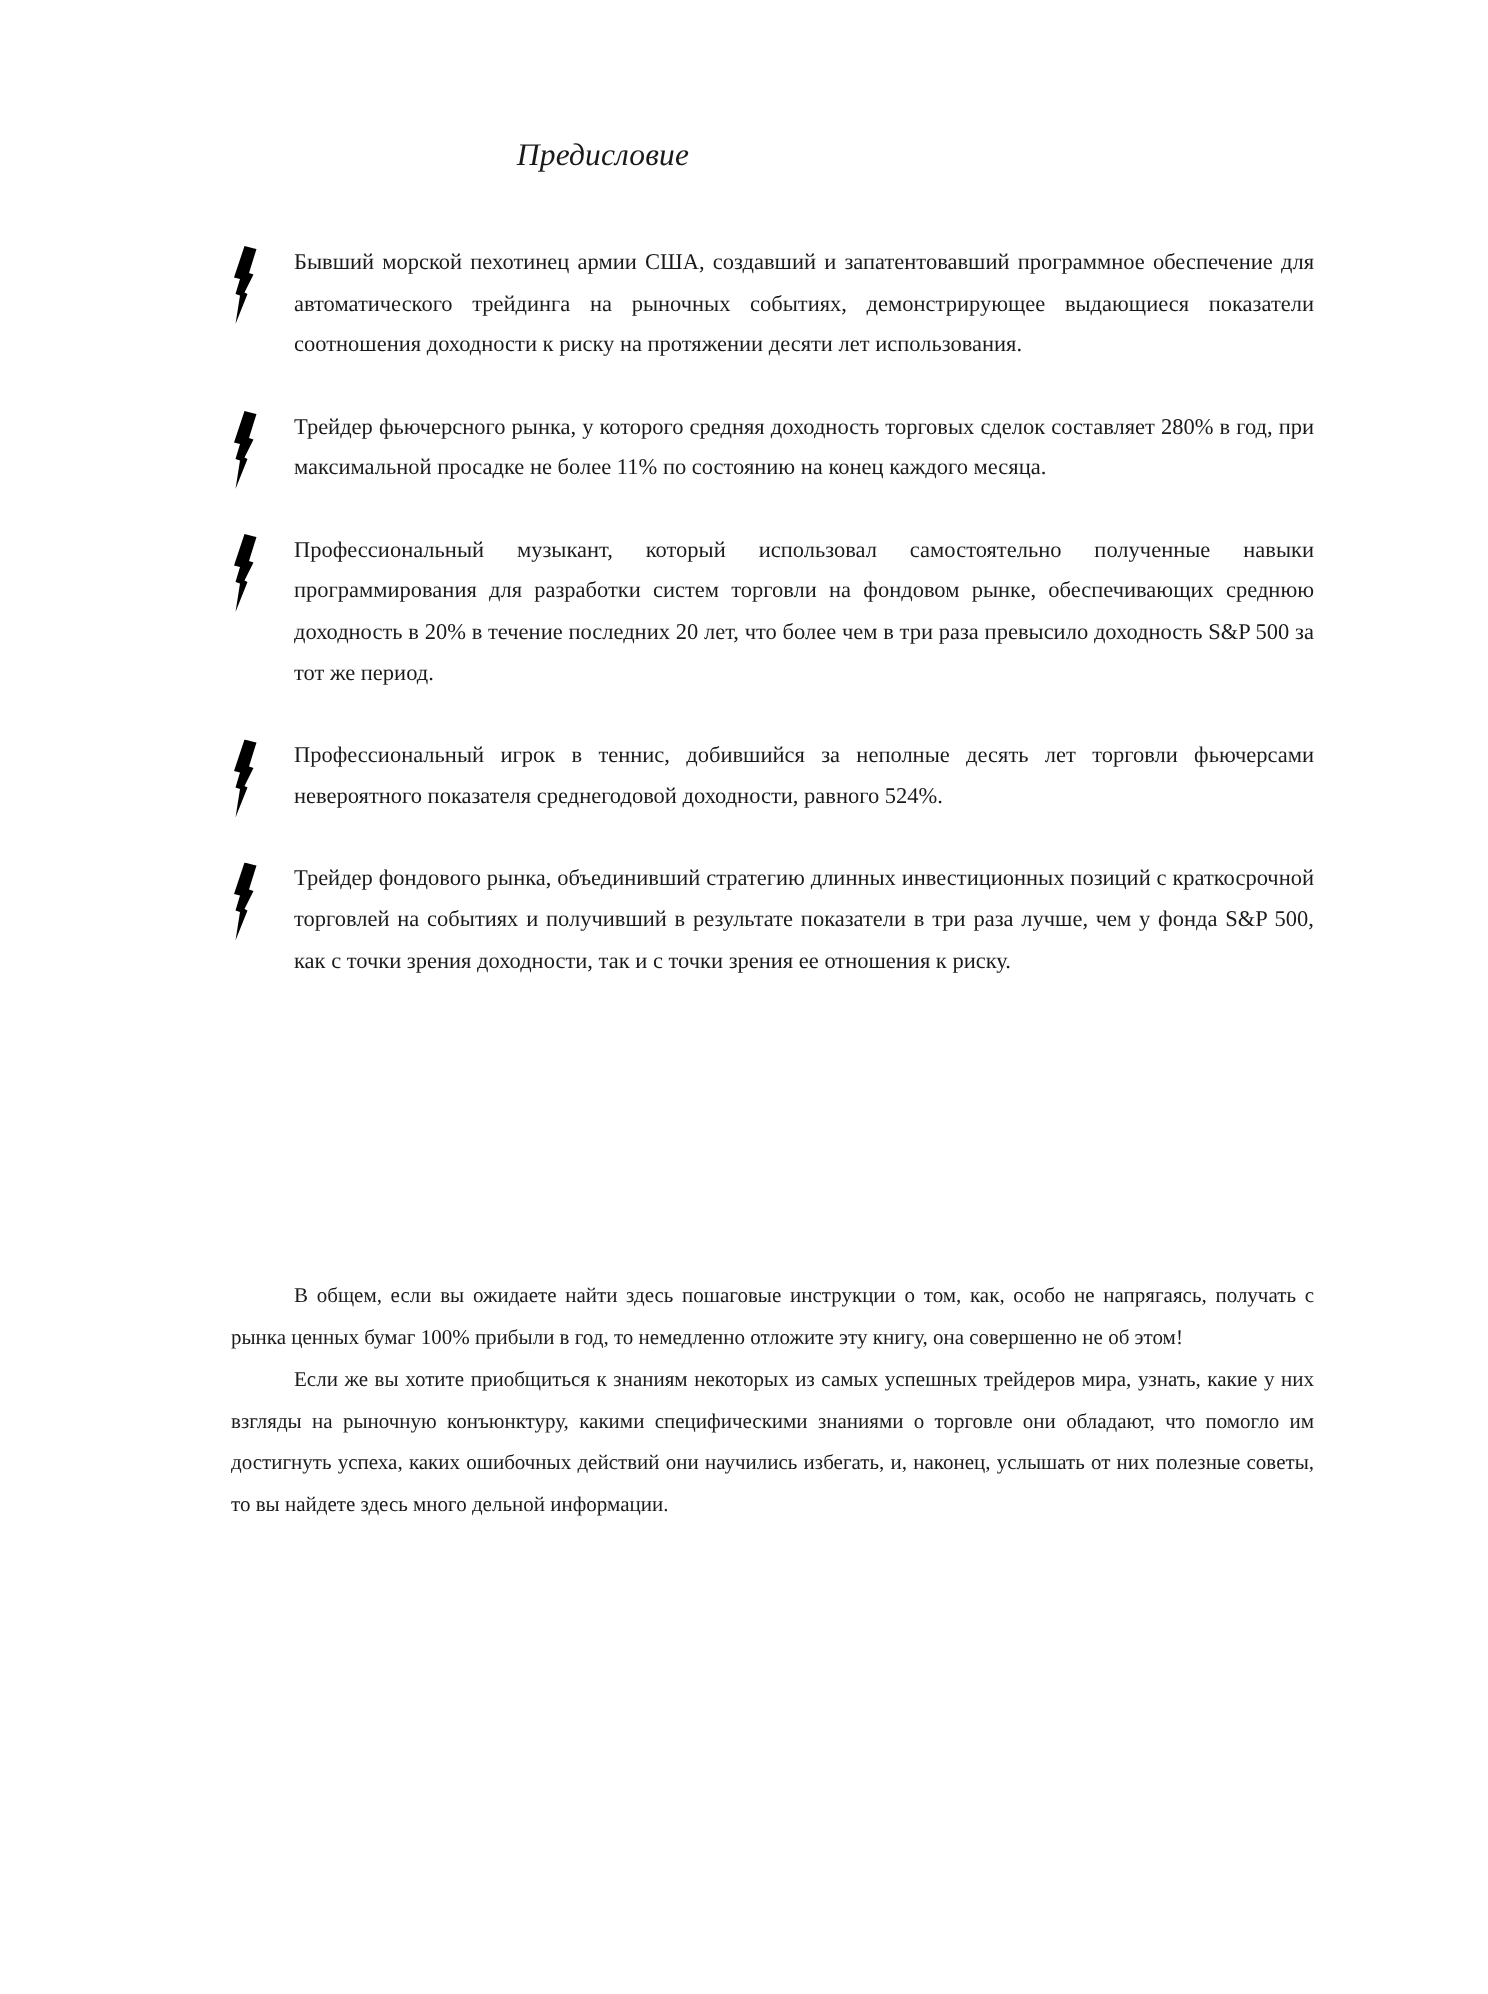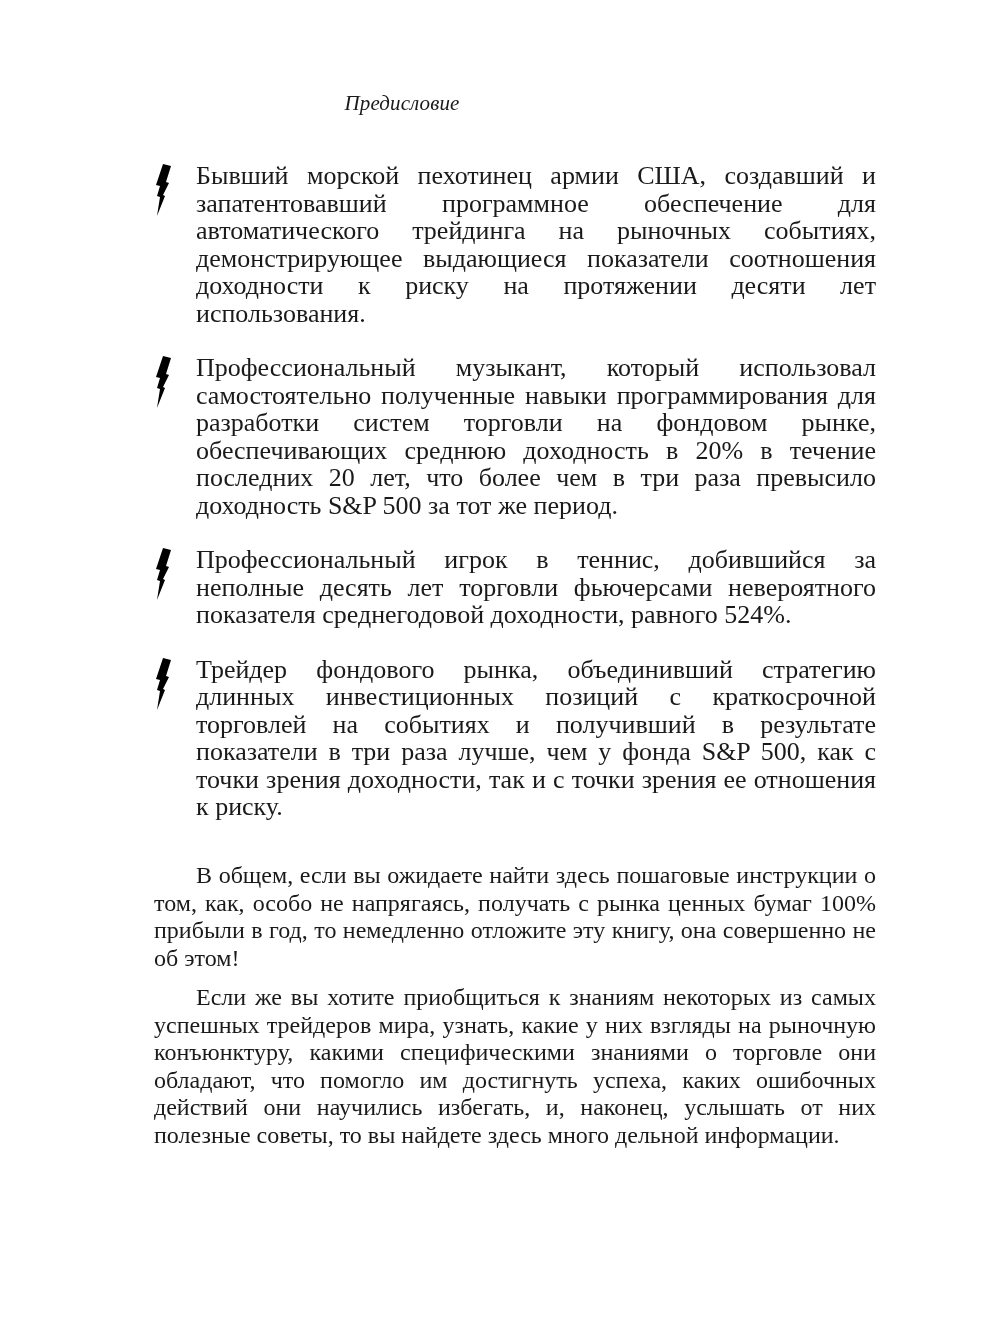--- a/index.html
+++ b/index.html
@@ -38,34 +38,34 @@
     margin-bottom: 27px;
   }
   .list-item .bolt {
     position: absolute;
     left: 4px;
     top: 2px;
     width: 18px;
     height: 52px;
   }
   .list-item .text {
-    font-size: 26px;
+    font-size: 15px;
     line-height: 27.5px;
     text-align: justify;
     hyphens: manual;
   }
   .body-text {
     position: absolute;
     left: 196px;
     top: 850px;
     width: 680px;
   }
   .body-text p {
-    margin: 12px;
-    font-size: 24px;
+    margin: 1px;
+    font-size: 14px;
     line-height: 27.5px;
     text-align: justify;
     text-indent: 0;
   }
   .body-text p.indent {
     margin-left: -42px;
     padding-left: 0;
     text-indent: 42px;
     width: 722px;
   }
@@ -79,20 +79,26 @@
   <div class="list-item">
     <svg class="bolt" viewBox="0 0 18 52">
         <path d="M9 0 L17 2 L12 18 L15 19 L9 31 L11 32 L3 52 L6 33 L3 32 L6 22 L2 21 Z" fill="#000"></path>
       </svg>
     <div class="text">Бывший морской пехотинец армии США, создавший и запатентовавший программное обеспечение для автоматического трейдинга на рыночных событиях, демонстрирующее выдающиеся показатели соотношения доходности к риску на протяжении десяти лет использования.</div>
   </div>
   <div class="list-item">
     <svg class="bolt" viewBox="0 0 18 52">
         <path d="M9 0 L17 2 L12 18 L15 19 L9 31 L11 32 L3 52 L6 33 L3 32 L6 22 L2 21 Z" fill="#000"></path>
       </svg>
+    <div class="text">Трейдер фьючерсного рынка, у которого средняя доходность торговых сделок составляет 280% в год, при максимальной просадке не более 11% по состоянию на конец каждого месяца.</div>
+  </div>
+  <div class="list-item">
+    <svg class="bolt" viewBox="0 0 18 52">
+        <path d="M9 0 L17 2 L12 18 L15 19 L9 31 L11 32 L3 52 L6 33 L3 32 L6 22 L2 21 Z" fill="#000"></path>
+      </svg>
     <div class="text">Профессиональный музыкант, который использовал самостоятельно полученные навыки программирования для разработки систем торговли на фондовом рынке, обеспечивающих среднюю доходность в 20% в течение последних 20 лет, что более чем в три раза превысило доходность S&amp;P 500 за тот же период.</div>
   </div>
   <div class="list-item">
     <svg class="bolt" viewBox="0 0 18 52">
         <path d="M9 0 L17 2 L12 18 L15 19 L9 31 L11 32 L3 52 L6 33 L3 32 L6 22 L2 21 Z" fill="#000"></path>
       </svg>
     <div class="text">Профессиональный игрок в теннис, добившийся за неполные десять лет торговли фьючерсами невероятного показателя среднегодовой доходности, равного 524%.</div>
   </div>
   <div class="list-item">
     <svg class="bolt" viewBox="0 0 18 52">

